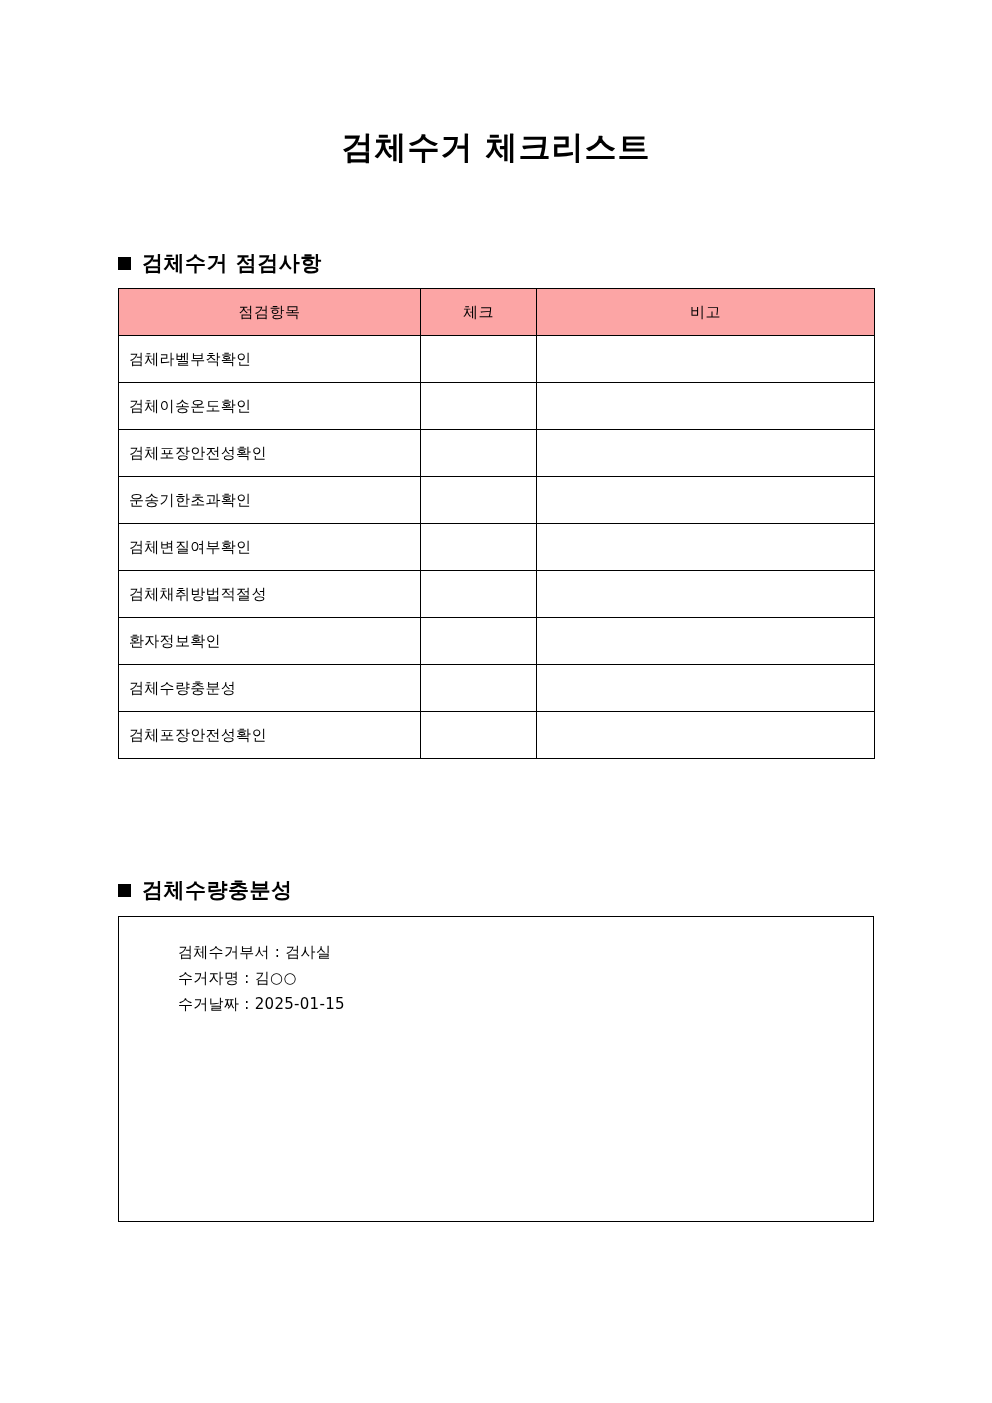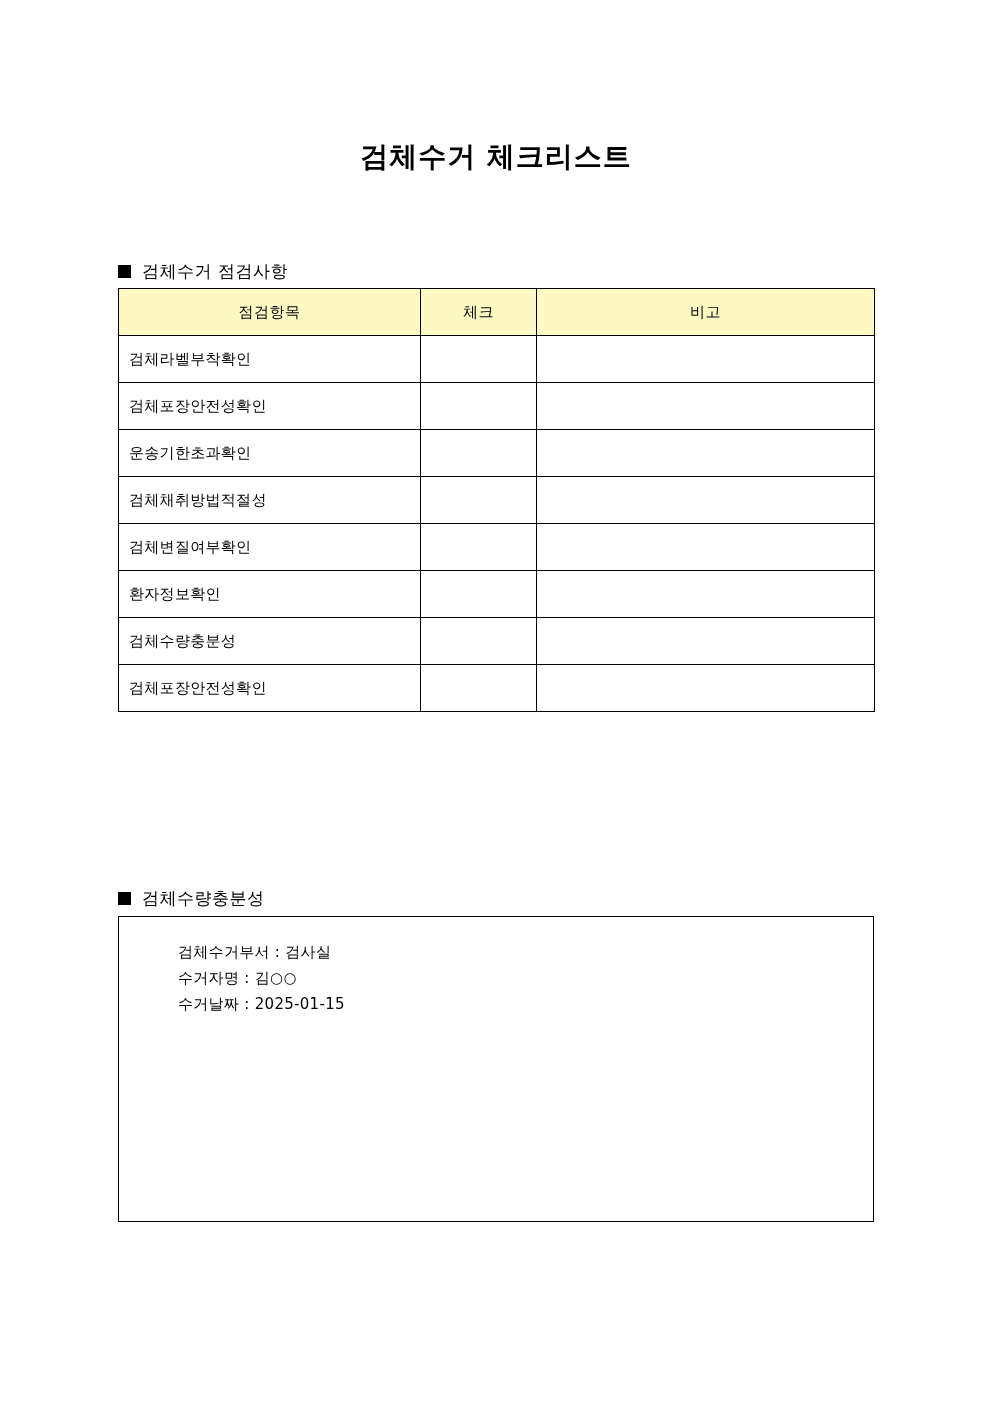--- a/index.html
+++ b/index.html
@@ -19,39 +19,38 @@
     width: 992px;
     height: 1403px;
     background: #ffffff;
     box-sizing: border-box;
   }
 
   
   .doc-title {
     position: absolute;
     left: 0;
-    top: 140px;
+    top: 128px;
     width: 992px;
     text-align: center;
-    font-size: 28px;
+    font-size: 32px;
     font-weight: bold;
     letter-spacing: 1px;
     line-height: 1.2;
   }
 
   
   .section-heading {
     position: absolute;
     display: flex;
     align-items: center;
-    font-size: 17px;
-    font-weight: normal;
+    font-size: 21px;
+    font-weight: bold;
     letter-spacing: 0.5px;
     white-space: nowrap;
-    margin-top: 11px;
   }
   .section-heading .bullet {
     display: inline-block;
     width: 13px;
     height: 13px;
     background: #000000;
     margin-right: 11px;
     flex: 0 0 auto;
   }
   #section-1-heading { left: 118px; top: 249px; }
@@ -73,21 +72,21 @@
 
   .checklist-table th,
   .checklist-table td {
     border: 1px solid #000000;
     height: 46px;
     padding: 0;
     font-weight: normal;
     vertical-align: middle;
   }
   .checklist-table thead th {
-    background: #fef9c3;
+    background: #fca5a5;
     text-align: center;
     font-size: 15px;
     letter-spacing: 0.5px;
   }
   .checklist-table tbody td.item-cell {
     text-align: left;
     padding-left: 10px;
     letter-spacing: 0.3px;
   }
   .checklist-table tbody td.check-cell,
@@ -139,36 +138,41 @@
         <th>비고</th>
       </tr>
     </thead>
     <tbody>
       <tr>
         <td class="item-cell">검체라벨부착확인</td>
         <td class="check-cell"></td>
         <td class="note-cell"></td>
       </tr>
       <tr>
+        <td class="item-cell">검체이송온도확인</td>
+        <td class="check-cell"></td>
+        <td class="note-cell"></td>
+      </tr>
+      <tr>
         <td class="item-cell">검체포장안전성확인</td>
         <td class="check-cell"></td>
         <td class="note-cell"></td>
       </tr>
       <tr>
         <td class="item-cell">운송기한초과확인</td>
         <td class="check-cell"></td>
         <td class="note-cell"></td>
       </tr>
       <tr>
+        <td class="item-cell">검체변질여부확인</td>
+        <td class="check-cell"></td>
+        <td class="note-cell"></td>
+      </tr>
+      <tr>
         <td class="item-cell">검체채취방법적절성</td>
-        <td class="check-cell"></td>
-        <td class="note-cell"></td>
-      </tr>
-      <tr>
-        <td class="item-cell">검체변질여부확인</td>
         <td class="check-cell"></td>
         <td class="note-cell"></td>
       </tr>
       <tr>
         <td class="item-cell">환자정보확인</td>
         <td class="check-cell"></td>
         <td class="note-cell"></td>
       </tr>
       <tr>
         <td class="item-cell">검체수량충분성</td>

